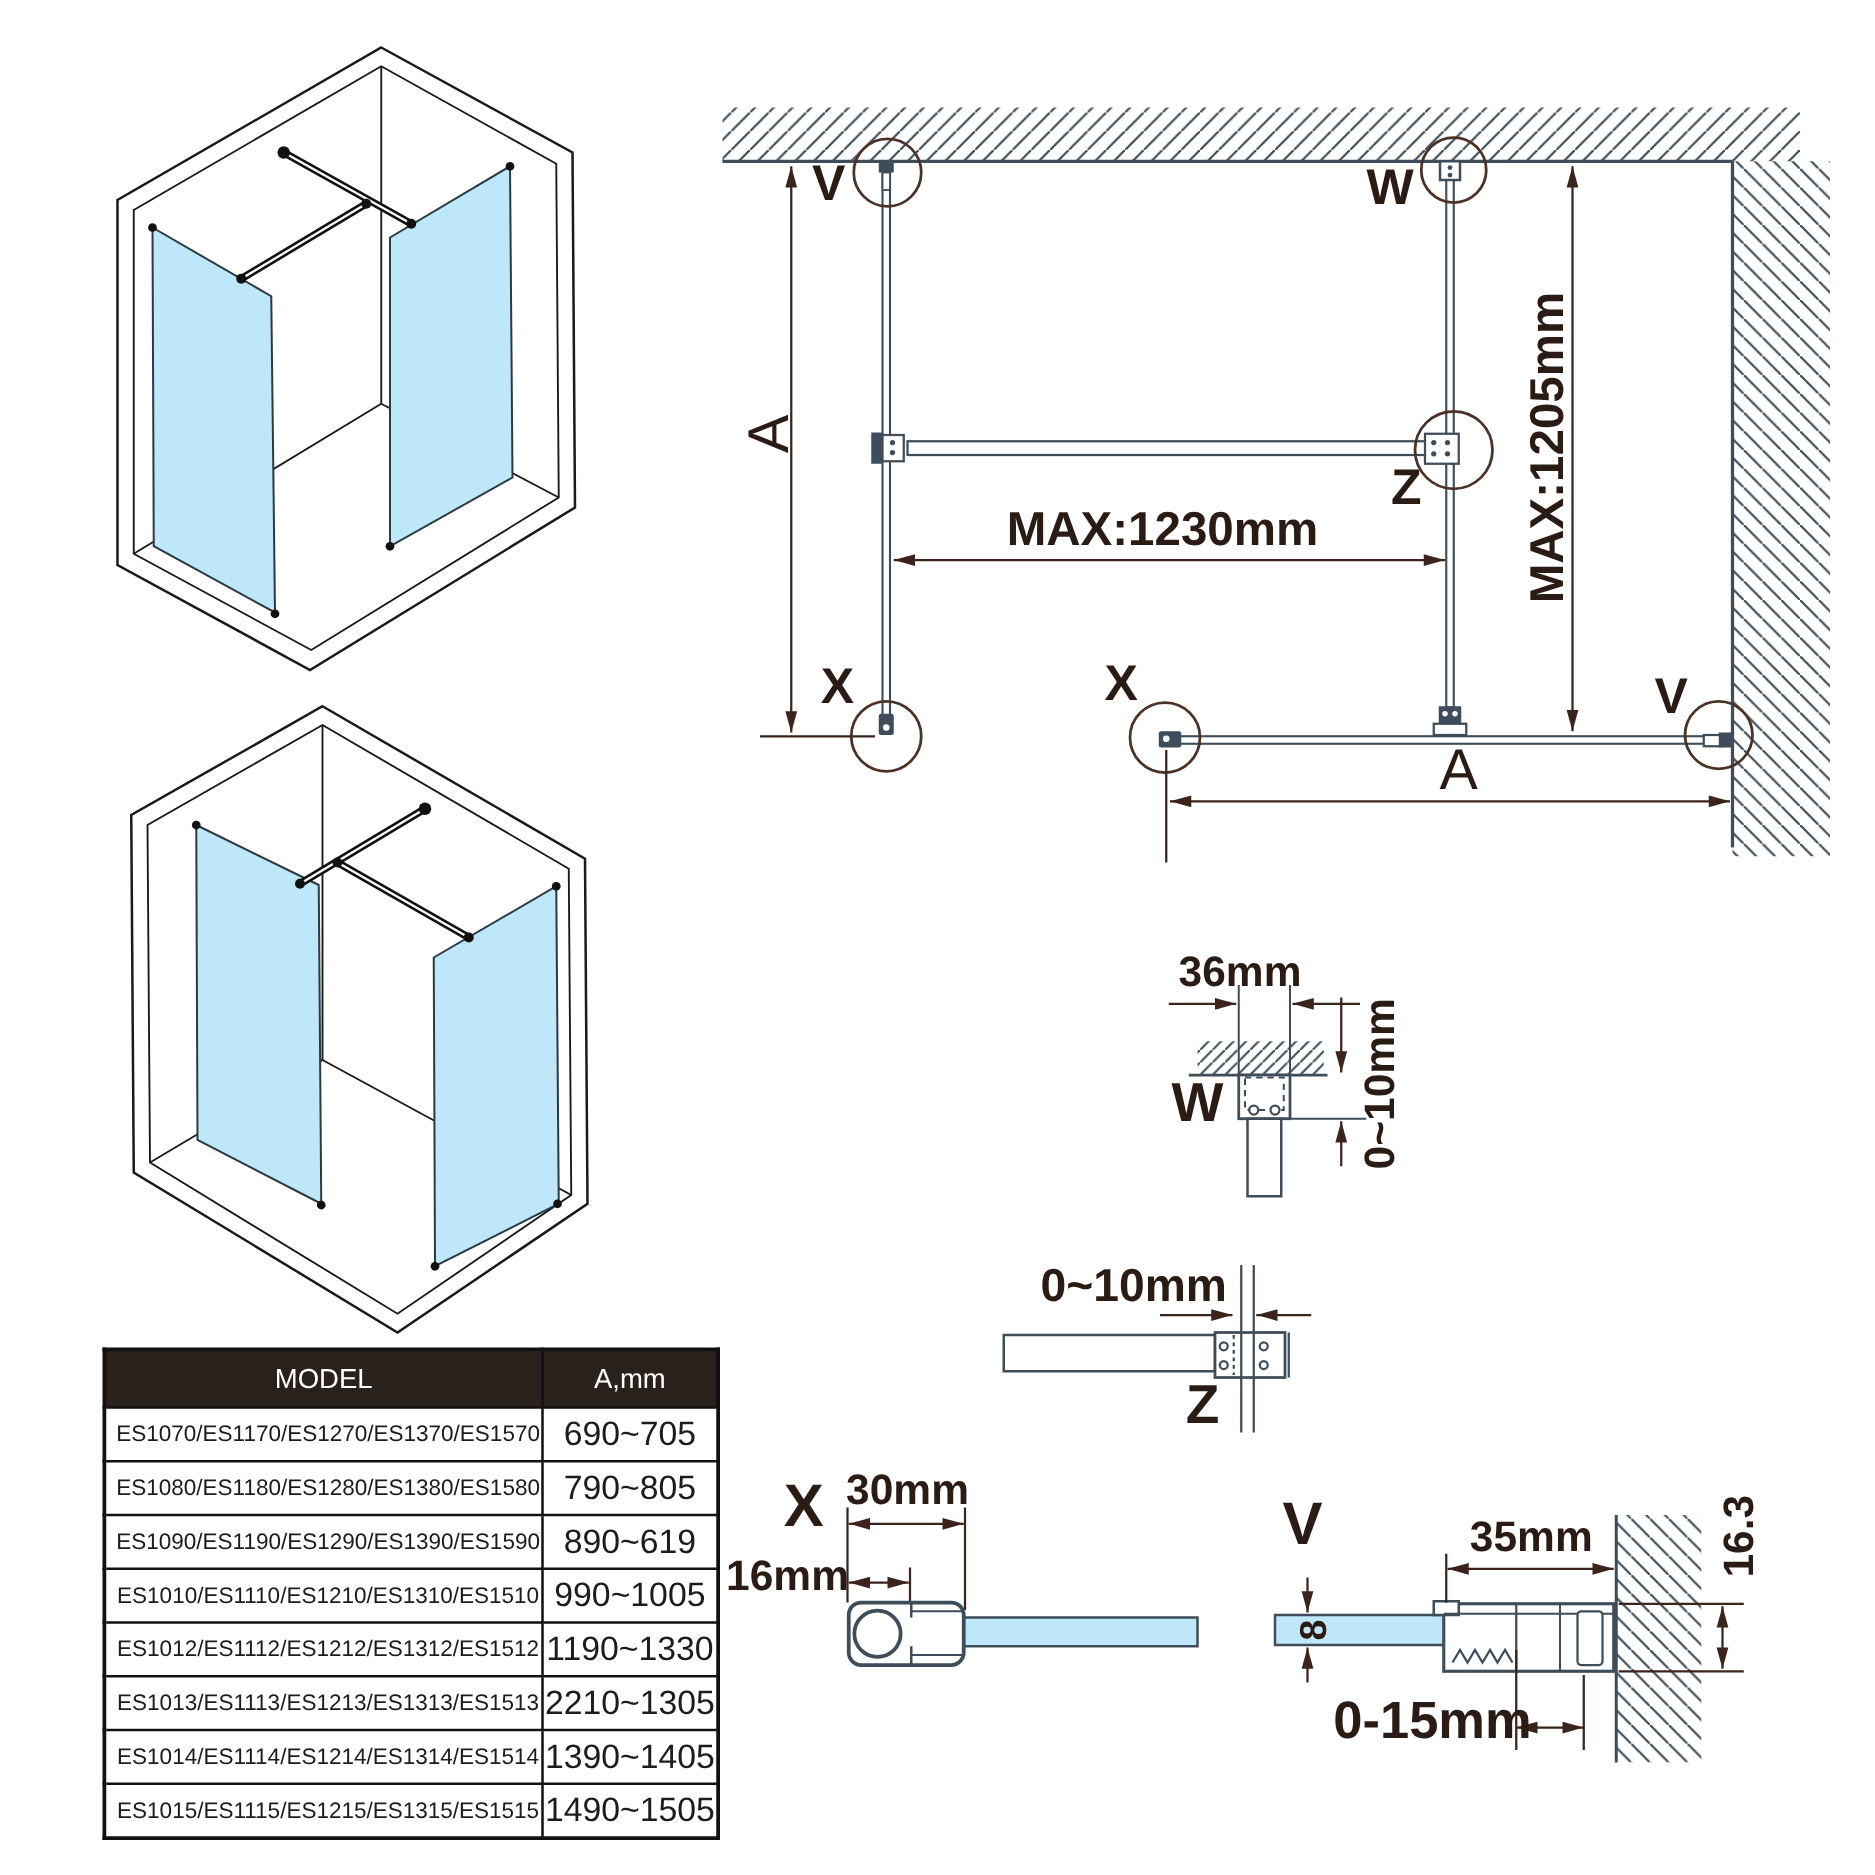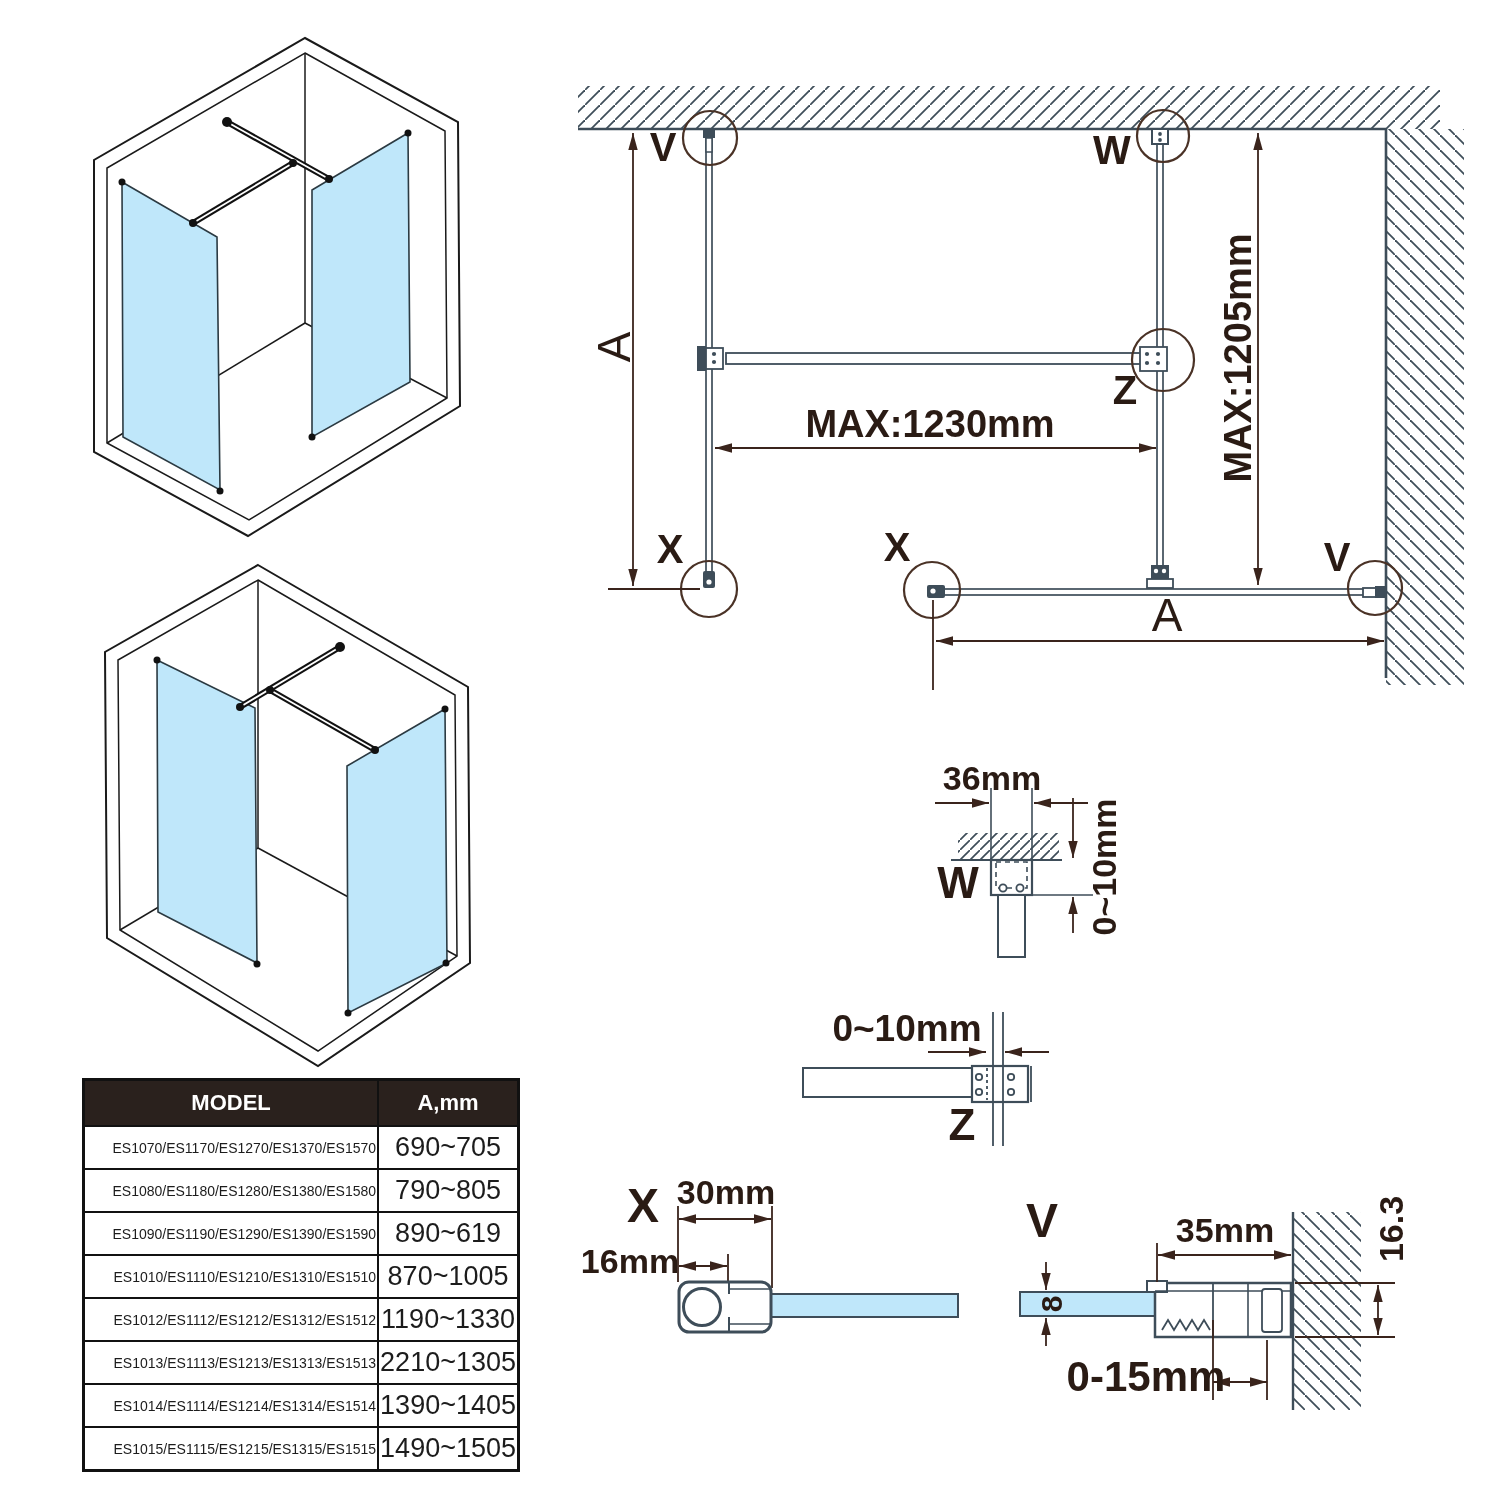--- a/index.html
+++ b/index.html
@@ -8,24 +8,24 @@
   #drawing{position:absolute;left:0;top:0;}
   svg text{font-family:"Liberation Sans",sans-serif;fill:#2a1b14;}
   .lbl{font-weight:bold;font-size:40px;}
   .lbl2{font-weight:bold;font-size:44px;}
   .dimt{font-weight:bold;font-size:34px;}
   .dimbig{font-weight:bold;font-size:38px;}
   .alab{font-weight:normal;font-size:46px;}
   
   #spec-table{position:absolute;left:82px;top:1078px;width:438px;border-collapse:collapse;
               border:3px solid #111;}
-  #spec-table th{background:#2a211d;color:#fff;font-size:22px;font-weight:bold;
+  #spec-table th{background:#2a211d;color:#fff;font-size:22px;font-weight:normal;
                  height:42px;border:2px solid #111;}
   #spec-table td{border:2px solid #111;height:39px;color:#1c1c1c;background:#fff;}
-  #spec-table td.model{font-size:14px;text-align:right;padding-left:8px;width:304px;}
+  #spec-table td.model{font-size:18px;text-align:center;padding-left:8px;width:304px;}
   #spec-table td.amm{font-size:27px;text-align:center;width:126px;}
 </style>
 </head>
 <body>
 
 <div id="stage">
 
 <svg id="drawing" width="1500" height="1500" viewBox="0 0 1500 1500">
   <defs>
     <pattern id="hf" width="15" height="15" patternUnits="userSpaceOnUse">
@@ -293,21 +293,21 @@
     <tr>
           <td class="model">ES1080/ES1180/ES1280/ES1380/ES1580</td>
           <td class="amm">790~805</td>
         </tr>
     <tr>
           <td class="model">ES1090/ES1190/ES1290/ES1390/ES1590</td>
           <td class="amm">890~619</td>
         </tr>
     <tr>
           <td class="model">ES1010/ES1110/ES1210/ES1310/ES1510</td>
-          <td class="amm">870~1005</td>
+          <td class="amm">990~1005</td>
         </tr>
     <tr>
           <td class="model">ES1012/ES1112/ES1212/ES1312/ES1512</td>
           <td class="amm">1190~1330</td>
         </tr>
     <tr>
           <td class="model">ES1013/ES1113/ES1213/ES1313/ES1513</td>
           <td class="amm">2210~1305</td>
         </tr>
     <tr>

